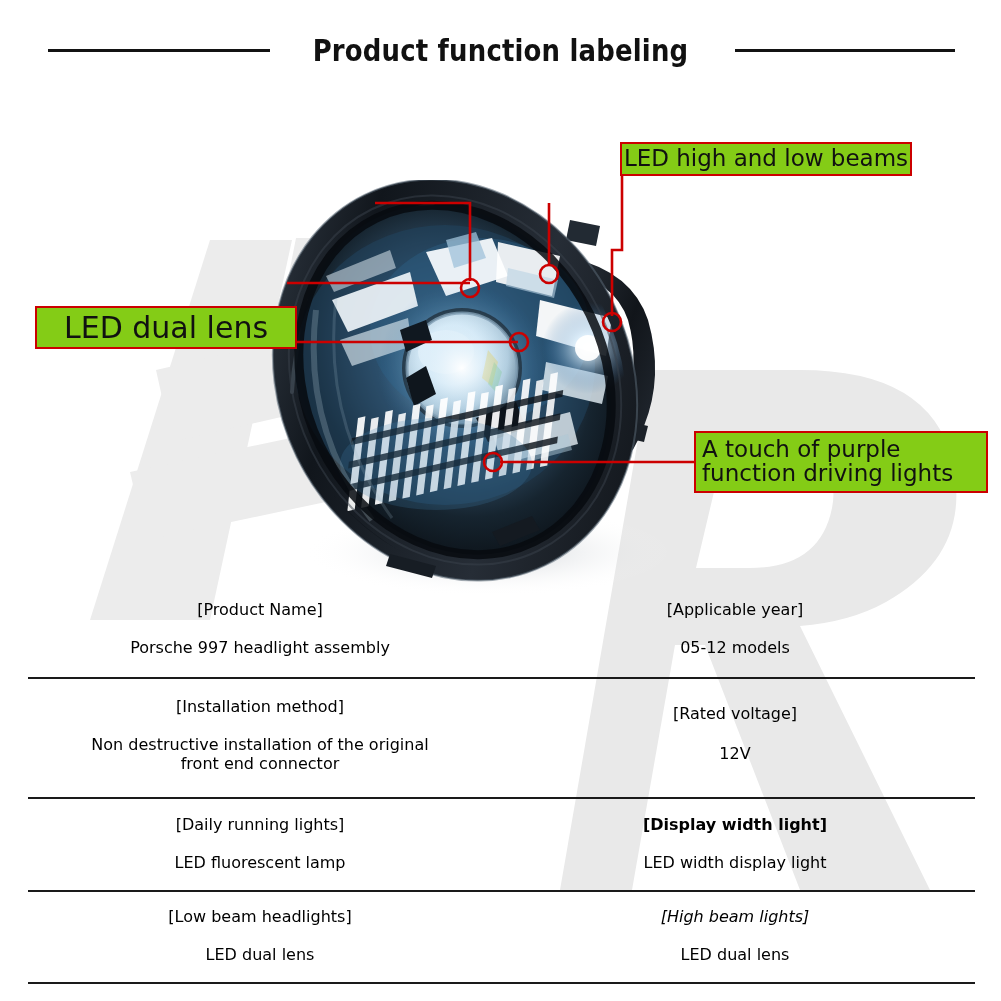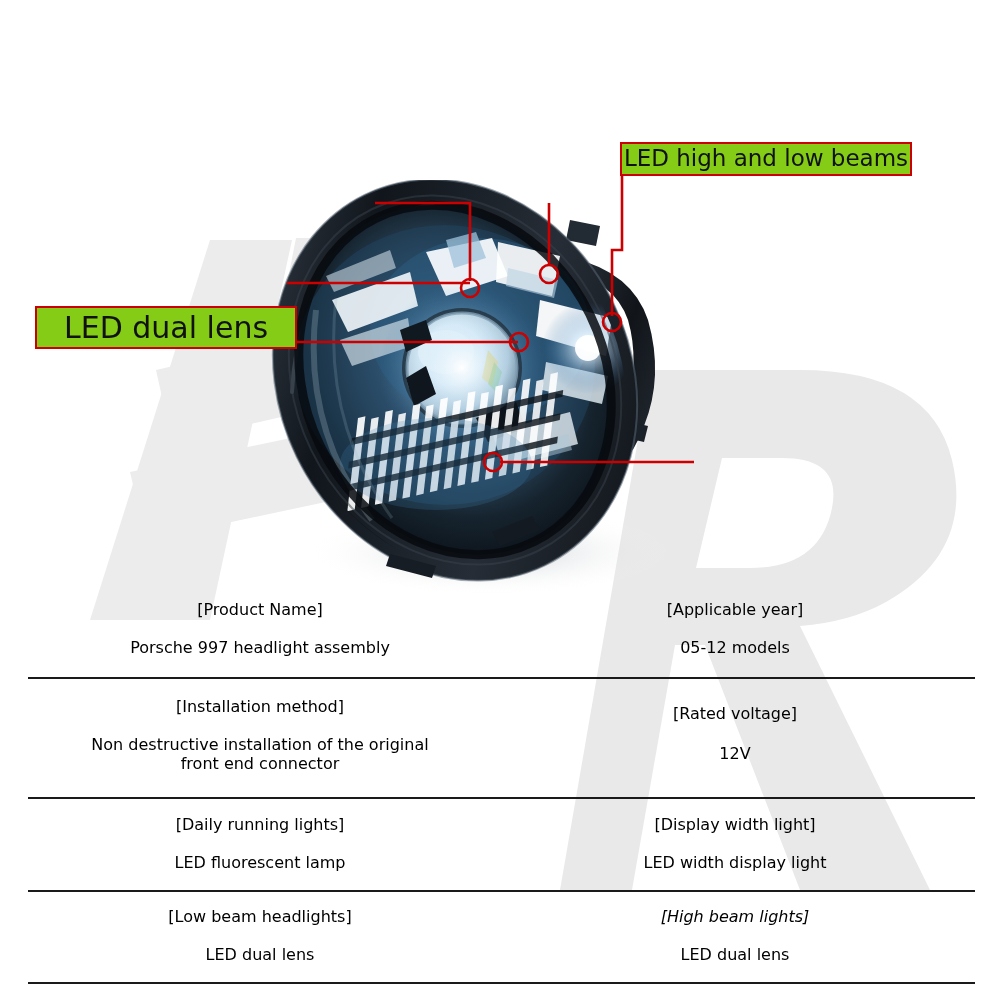--- a/index.html
+++ b/index.html
@@ -67,20 +67,25 @@
   </svg>
   <svg id="wm-left" class="wm" viewBox="0 0 420 420">
     <g fill="#ececec">
       <path d="M30 400 L150 20 L232 20 L150 400 Z"></path>
       <path d="M96 150 L330 96 L348 168 L112 222 Z"></path>
       <path d="M70 252 L316 200 L332 268 L86 320 Z"></path>
       <path d="M236 18 L330 18 L300 130 L214 130 Z"></path>
     </g>
   </svg>
 
+  <div id="title-bar">
+    <div id="title-rule-left" class="title-rule"></div>
+    <div id="title-text">Product function labeling</div>
+    <div id="title-rule-right" class="title-rule"></div>
+  </div>
 
   <svg id="photo" viewBox="0 0 500 420">
     <defs>
       <clipPath id="lensClip">
         <ellipse cx="215" cy="200" rx="165" ry="196" transform="rotate(-26 215 200)"></ellipse>
       </clipPath>
       <radialGradient id="gInner" cx="52%" cy="45%" r="62%">
         <stop offset="0%" stop-color="#8fb9d6"></stop>
         <stop offset="38%" stop-color="#3b5e7c"></stop>
         <stop offset="72%" stop-color="#16242f"></stop>
@@ -234,20 +239,22 @@
       <path d="M549 203 L549 265"></path>
     </g>
   </svg>
 
 
 
   <div class="callout" id="cal-dual-lens">LED dual lens</div>
 
   <div class="callout" id="cal-high-low">LED high and low beams</div>
 
+  <div class="callout" id="cal-purple">A touch of purple
+function driving lights</div>
 
   <div id="spec-table">
 
     <div class="spec-row">
       <div class="cell cell-l" style="top:8px;">[Product Name]</div>
       <div class="cell cell-l" style="top:46px;">Porsche 997 headlight assembly</div>
       <div class="cell cell-r" style="top:8px;">[Applicable year]</div>
       <div class="cell cell-r" style="top:46px;">05-12 models</div>
       <div class="spec-rule" style="top:85px;"></div>
     </div>
@@ -257,21 +264,21 @@
       <div class="cell cell-l" style="top:143px;white-space:pre-line;">Non destructive installation of the original
 front end connector</div>
       <div class="cell cell-r" style="top:112px;">[Rated voltage]</div>
       <div class="cell cell-r" style="top:152px;">12V</div>
       <div class="spec-rule" style="top:205px;"></div>
     </div>
 
     <div class="spec-row">
       <div class="cell cell-l" style="top:223px;">[Daily running lights]</div>
       <div class="cell cell-l" style="top:261px;">LED fluorescent lamp</div>
-      <div class="cell cell-r" style="top:223px;">[Display width light]</div>
+      <div class="cell cell-r" style="top:223px;font-weight:bold;">[Display width light]</div>
       <div class="cell cell-r" style="top:261px;">LED width display light</div>
       <div class="spec-rule" style="top:298px;"></div>
     </div>
 
     <div class="spec-row">
       <div class="cell cell-l" style="top:315px;">[Low beam headlights]</div>
       <div class="cell cell-l" style="top:353px;">LED dual lens</div>
       <div class="cell cell-r" style="top:315px;font-style:italic;">[High beam lights]</div>
       <div class="cell cell-r" style="top:353px;">LED dual lens</div>
       <div class="spec-rule" style="top:390px;"></div>

